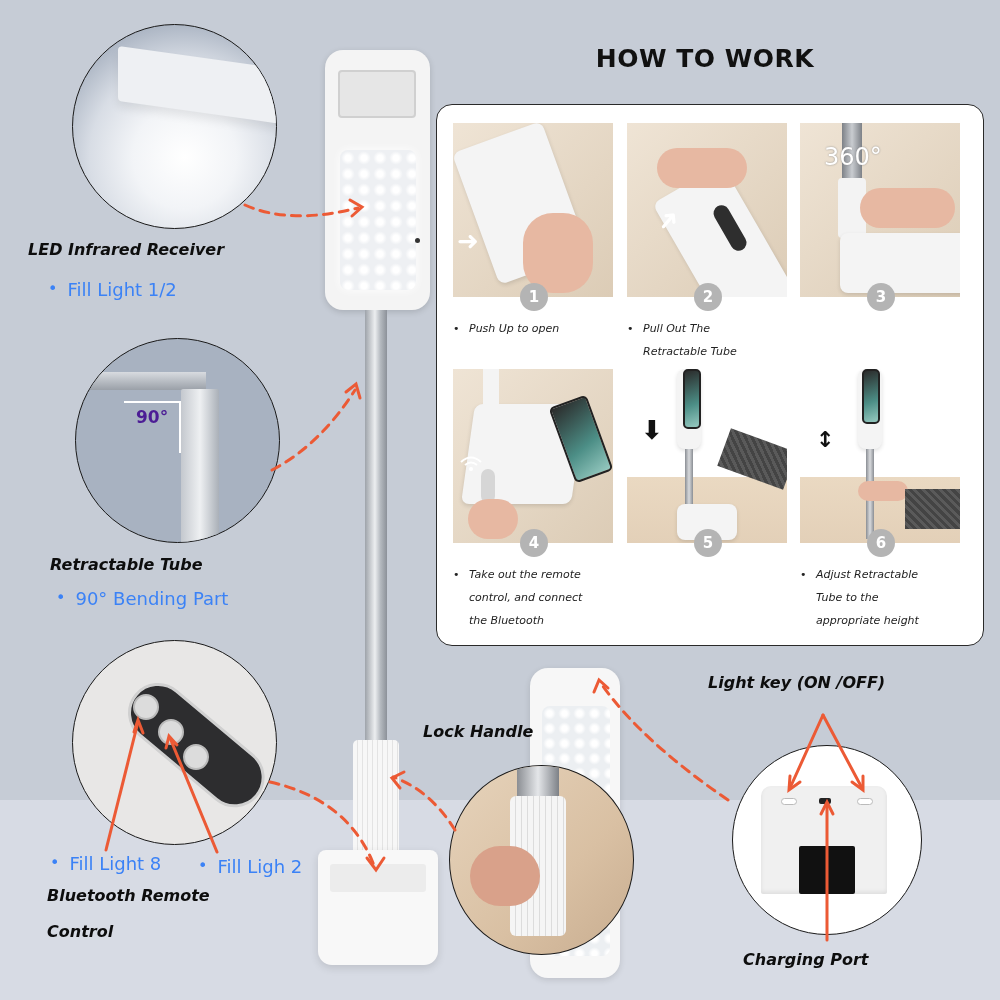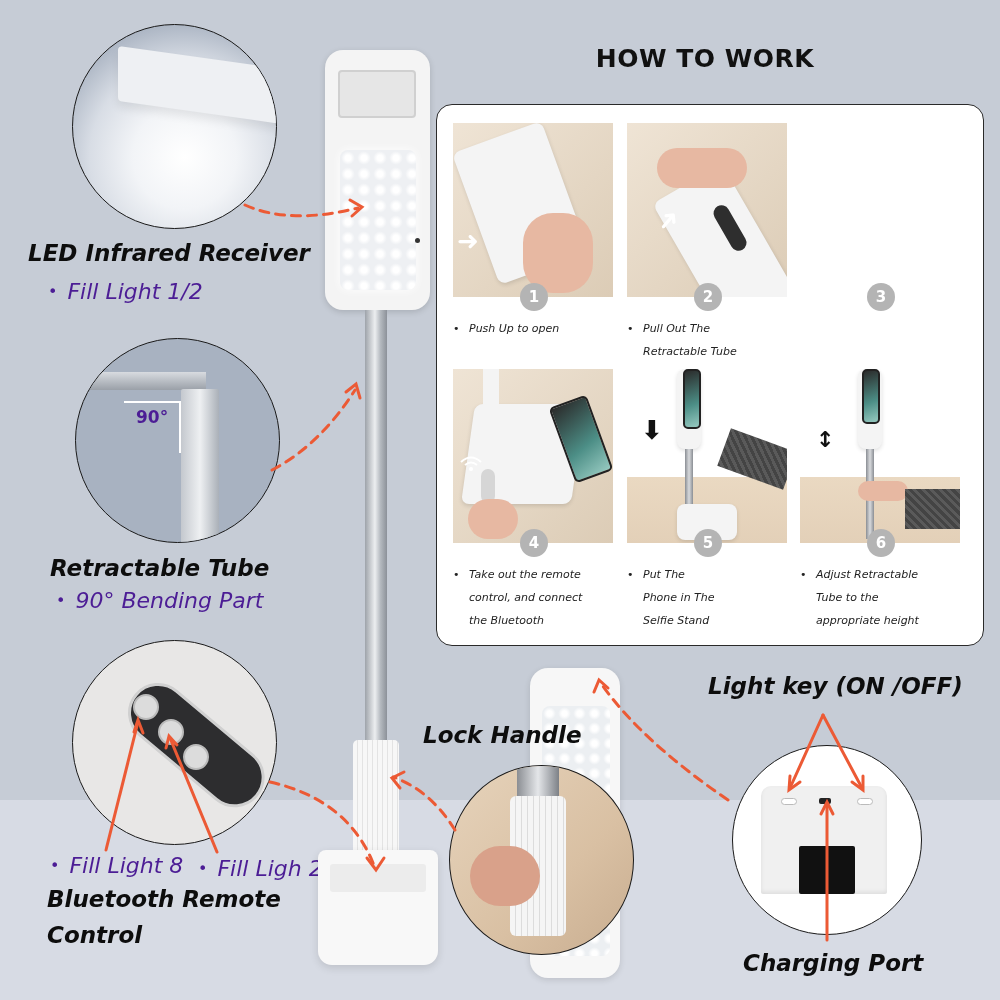--- a/index.html
+++ b/index.html
@@ -14,25 +14,25 @@
 
   
   .how-title {
     left: 540px; top: 44px; width: 330px; text-align: center;
     font-family: "DejaVu Sans", sans-serif; font-weight: 700; font-size: 25px; letter-spacing: 0.5px;
   }
 
   
   .feat-title {
     font-family: "DejaVu Sans", sans-serif; font-weight: 700; font-style: italic;
-    font-size: 23px; color: #0d0d0d; white-space: nowrap;
+    font-size: 16px; color: #0d0d0d; white-space: nowrap;
   }
   .feat-sub {
-    font-family: "DejaVu Sans", sans-serif; font-style: italic; font-weight: 400;
-    font-size: 22px; color: #4c1d95; white-space: nowrap;
+    font-family: "DejaVu Sans", sans-serif; font-weight: 400;
+    font-size: 18px; color: #3b82f6; white-space: nowrap;
   }
   .feat-sub::before { content: "•"; font-style: normal; margin-right: 10px; font-size: 16px; vertical-align: 2px; }
 
   
   .circle {
     border-radius: 50%; border: 1.5px solid #1a1a1a; overflow: hidden;
   }
   .c-led { left: 72px; top: 24px; width: 205px; height: 205px;
     background: radial-gradient(circle at 55% 65%, #ffffff 0%, #f2f4f7 30%, #d8dde5 55%, #a7b1c0 80%); }
   .c-led .lid { left: 45px; top: 35px; width: 200px; height: 55px; background: #eef0f3;
@@ -196,20 +196,27 @@
       <div class="arrow-glyph" style="left:30px; top:82px; transform:rotate(-50deg);">➜</div>
     </div>
     <div class="num">2</div>
     <div class="cap">
       <span>Pull Out The</span>
       <span>Retractable Tube</span>
     </div>
   </div>
 
   <div class="abs step" style="left:363px; top:18px;">
+    <div class="photo">
+      <div class="obj" style="left:42px; top:0; width:20px; height:60px; background:linear-gradient(to right,#7d8187,#c9ccd0,#7d8187);"></div>
+      <div class="obj" style="left:38px; top:55px; width:28px; height:60px; background:#f3f3f3; border-radius:4px;"></div>
+      <div class="obj device" style="left:40px; top:110px; width:130px; height:60px;"></div>
+      <div class="obj hand" style="left:60px; top:65px; width:95px; height:40px;"></div>
+      <div class="arrow-glyph" style="left:24px; top:20px; font-weight:400; font-size:24px; text-shadow:0 0 2px #888;">360°</div>
+    </div>
     <div class="num">3</div>
   </div>
 
   <div class="abs step" style="left:16px; top:264px;">
     <div class="photo">
       <div class="obj device" style="left:15px; top:35px; width:110px; height:100px; transform:skewX(-8deg);"></div>
       <div class="obj" style="left:30px; top:0; width:16px; height:40px; background:#f4f4f4;"></div>
       <div class="obj phone" style="left:108px; top:30px; width:40px; height:80px; transform:rotate(-20deg);"></div>
       <div class="obj" style="left:28px; top:100px; width:14px; height:34px; background:#d6d6d6; border-radius:7px;"></div>
       <div class="obj hand" style="left:15px; top:130px; width:50px; height:40px;"></div>
@@ -230,25 +237,20 @@
   <div class="abs step" style="left:190px; top:264px;">
     <div class="photo light">
       <div class="obj device" style="left:50px; top:0; width:24px; height:80px;"></div>
       <div class="obj phone" style="left:56px; top:0; width:18px; height:60px;"></div>
       <div class="obj" style="left:58px; top:80px; width:8px; height:60px; background:linear-gradient(to right,#8a8e94,#d8dadd,#8a8e94);"></div>
       <div class="obj device" style="left:50px; top:135px; width:60px; height:36px;"></div>
       <div class="obj sleeve" style="left:95px; top:70px; width:70px; height:40px; transform:rotate(20deg);"></div>
       <div class="arrow-glyph arrow-dark" style="left:14px; top:46px;">⬇</div>
     </div>
     <div class="num">5</div>
-    <div class="cap">
-      <span>Put The</span>
-      <span>Phone in The</span>
-      <span>Selfie Stand</span>
-    </div>
   </div>
 
   <div class="abs step" style="left:363px; top:264px;">
     <div class="photo light">
       <div class="obj device" style="left:58px; top:0; width:24px; height:80px;"></div>
       <div class="obj phone" style="left:62px; top:0; width:18px; height:55px;"></div>
       <div class="obj" style="left:66px; top:80px; width:8px; height:90px; background:linear-gradient(to right,#8a8e94,#d8dadd,#8a8e94);"></div>
       <div class="obj hand" style="left:58px; top:112px; width:50px; height:20px;"></div>
       <div class="obj sleeve" style="left:105px; top:120px; width:60px; height:40px;"></div>
       <div class="arrow-glyph arrow-dark" style="left:16px; top:58px; font-size:22px;">↕</div>

